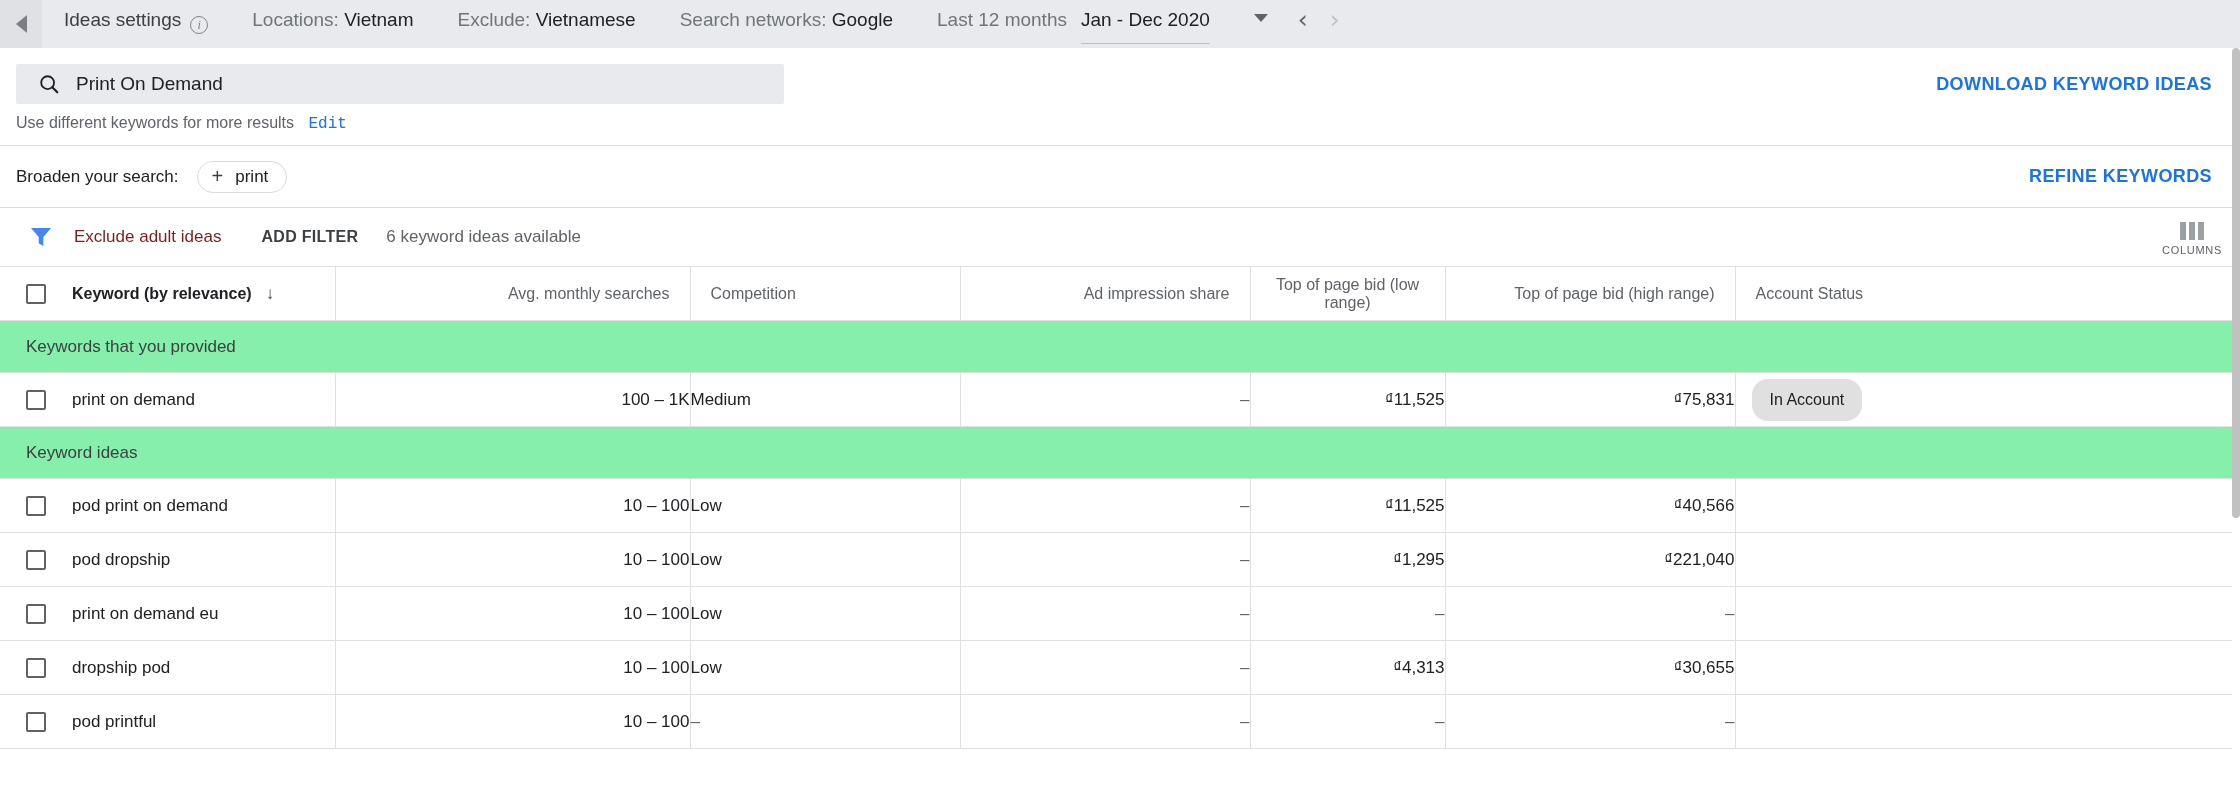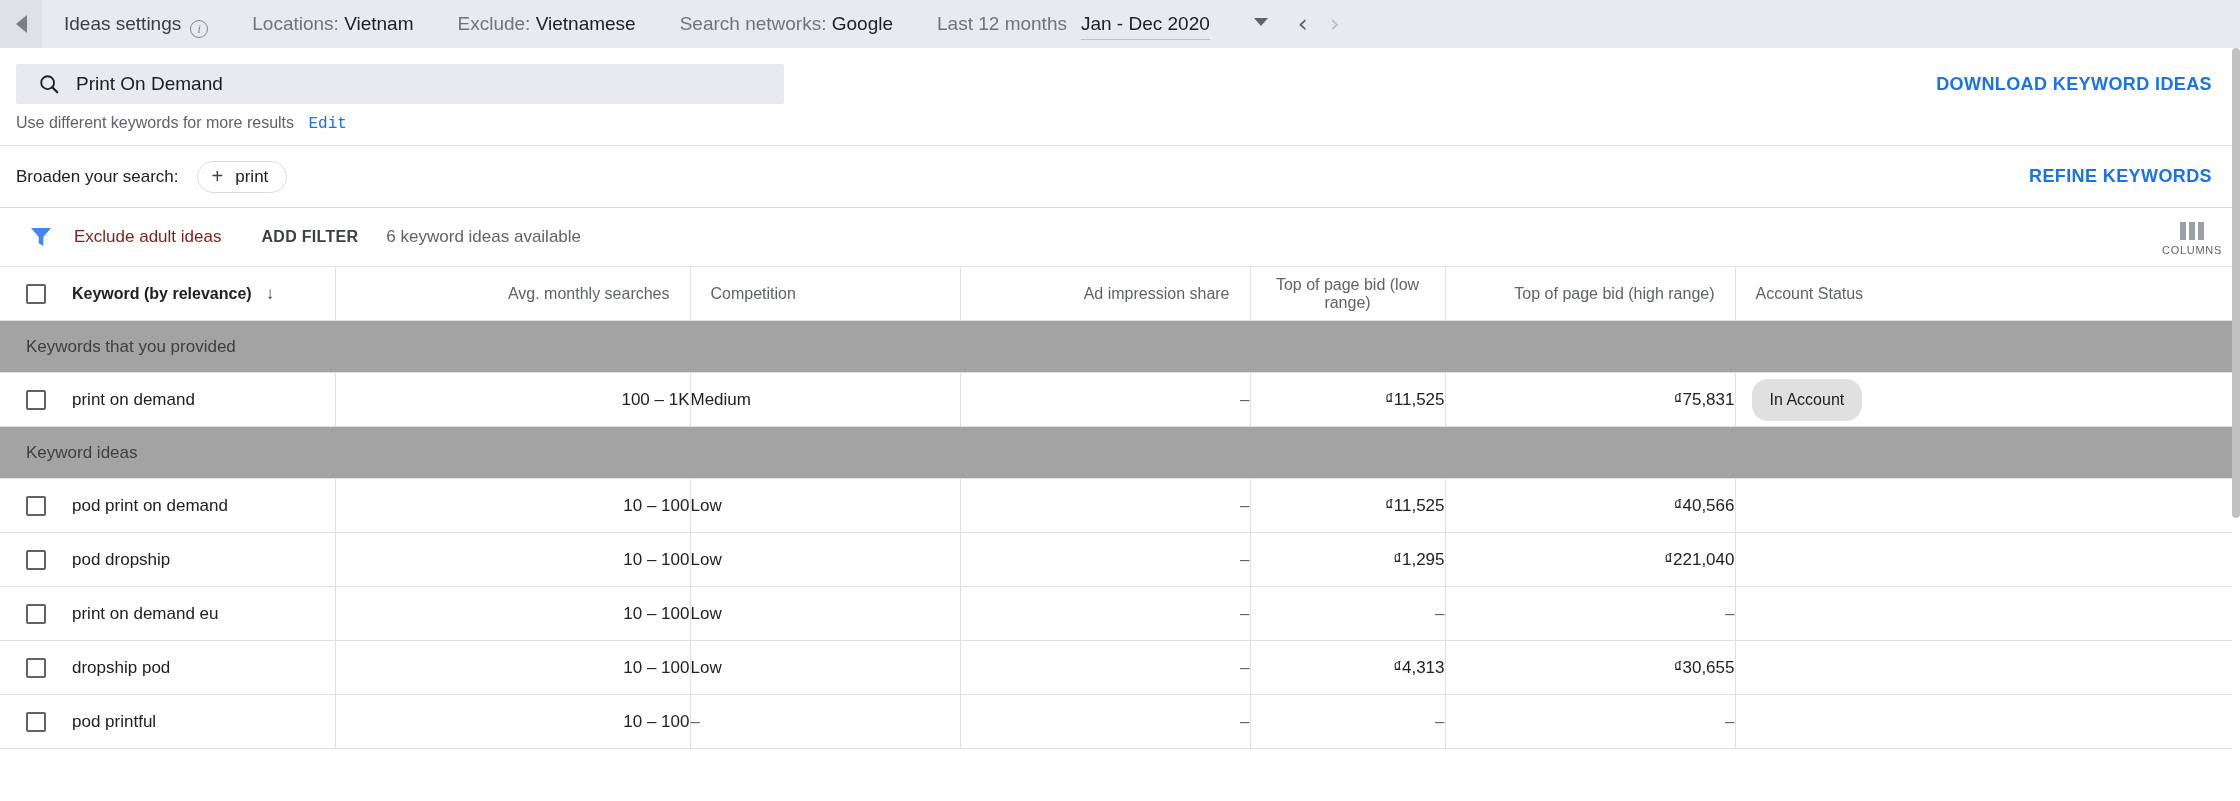--- a/index.html
+++ b/index.html
@@ -53,21 +53,21 @@
     cursor: pointer;
     flex: none;
   }
   .setting-item { margin-left: 44px; color: #70757a; }
   .setting-item .val { color: #202124; }
   .date-group { margin-left: 44px; display: flex; align-items: baseline; }
   .date-group .label { color: #70757a; }
   .date-range {
     color: #202124;
     margin-left: 14px;
-    padding-bottom: 4px;
+    padding-bottom: 12px;
     border-bottom: 1px solid #bdc1c6;
     cursor: pointer;
   }
   .caret-down {
     width: 0; height: 0;
     border-left: 7px solid transparent;
     border-right: 7px solid transparent;
     border-top: 8px solid #5f6368;
     margin-left: 44px;
     position: relative; top: -4px;
@@ -259,21 +259,21 @@
   .chk {
     width: 20px; height: 20px;
     border: 2px solid #5f6368;
     border-radius: 2px;
     background: #fff;
     flex: none;
     cursor: pointer;
   }
 
   tr.group td {
-    background: #a3a3a3;
+    background: #86efac;
     color: #3c4043;
     font-size: 17px;
     height: 52px;
     padding-left: 26px;
     border-right: none;
   }
   tr.data td { border-right: 1px solid #e0e0e0; background: #fff; }
   tr.data td.last { border-right: none; }
   td.kwcell .cell-in { display: flex; align-items: center; padding-left: 26px; }
   td.kwcell .kwtext { margin-left: 26px; color: #202124; }

